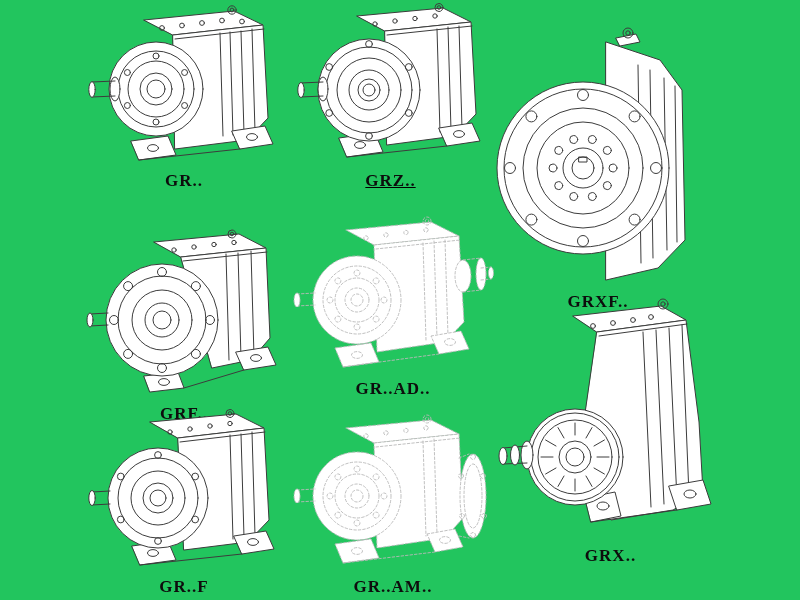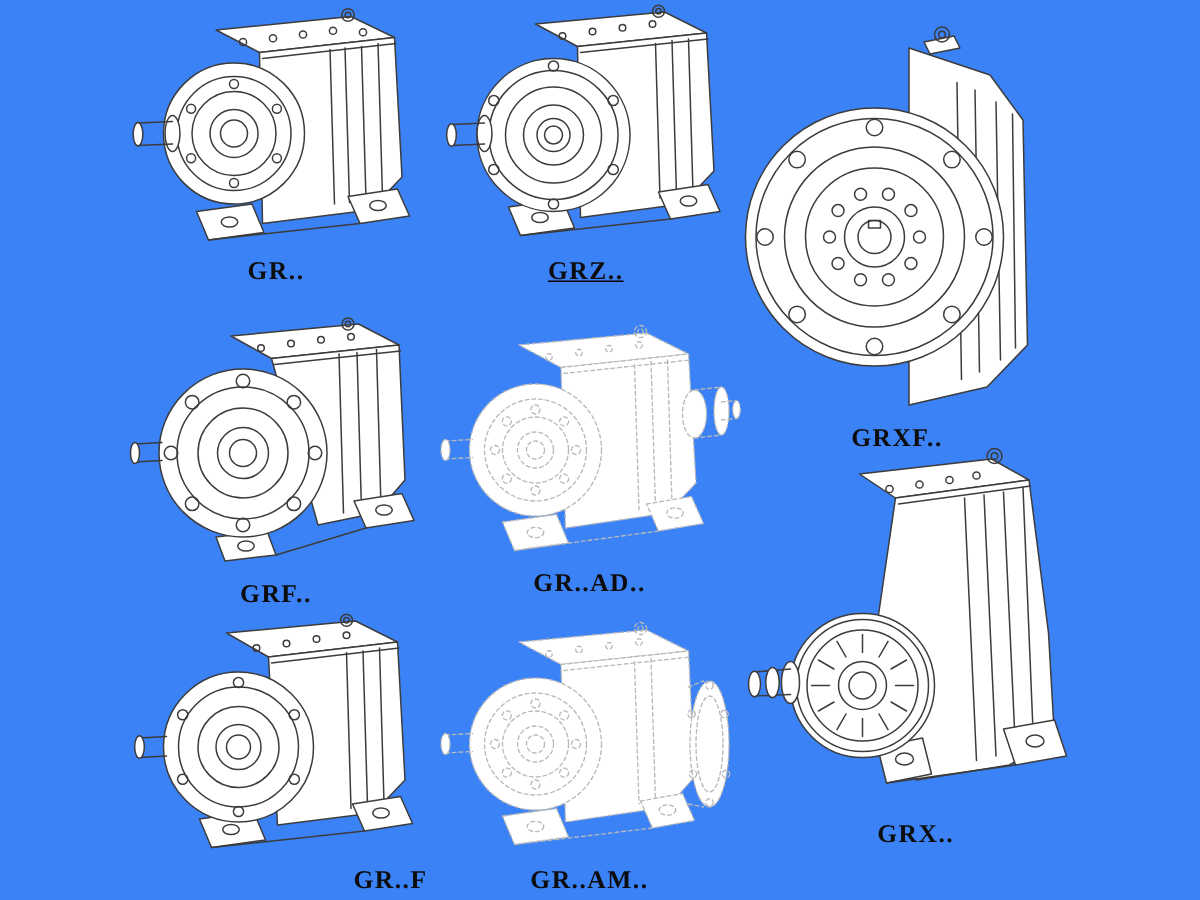--- a/index.html
+++ b/index.html
@@ -1,34 +1,34 @@
 <!DOCTYPE html>
 <html><head>
 <meta charset="utf-8">
 <style>
   * { margin:0; padding:0; box-sizing:border-box; }
   html,body { width:800px; height:600px; background:#ffffff; overflow:hidden;
               font-family:"Liberation Serif", serif; }
-  .canvas { position:absolute; top:0; left:0; width:800px; height:600px; background:#3b82f6; }
+  .canvas { position:absolute; top:0; left:0; width:800px; height:600px; background:#22c55e; }
   .fig { position:absolute; display:flex; flex-direction:column; align-items:center; }
   .fig svg { display:block; }
   .lbl { font-weight:700; font-size:17px; color:#0d0d0d; letter-spacing:1px; margin-top:4px; }
   svg .ln { stroke:#3c3c3c; stroke-width:1; fill:none; stroke-linejoin:round; stroke-linecap:round; }
   svg .w  { fill:#ffffff; }
   svg.phantom .ln { stroke:#b9b9b9; stroke-width:0.9; stroke-dasharray:2.5 2; }
 
   
   #fig-gr     { left:83px;  top:2px;   width:202px; }
   #fig-grz    { left:293px; top:2px;   width:195px;text-decoration:underline; }
-  #fig-grxf   { left:488px; top:10px;   width:220px; }
-  #fig-grf    { left:83px;  top:210px; width:202px; }
+  #fig-grxf   { left:488px; top:20px;   width:220px; }
+  #fig-grf    { left:83px;  top:228px; width:202px; }
   #fig-grad   { left:288px; top:210px; width:210px;text-align:right; }
   #fig-grx    { left:493px; top:292px; width:235px; }
   #fig-grx .lbl { margin-top:16px; }
-  #fig-grfoot { left:83px;  top:408px; width:202px;align-items:flex-end; }
+  #fig-grfoot { left:83px;  top:408px; width:202px; }
   #fig-gram   { left:288px; top:408px; width:210px;text-align:center; }
 </style>
 </head>
 <body>
 
 <div class="canvas">
 
   <div class="fig" id="fig-gr">
     <svg width="200" height="165" viewBox="0 0 200 165">
       <g class="ln">

